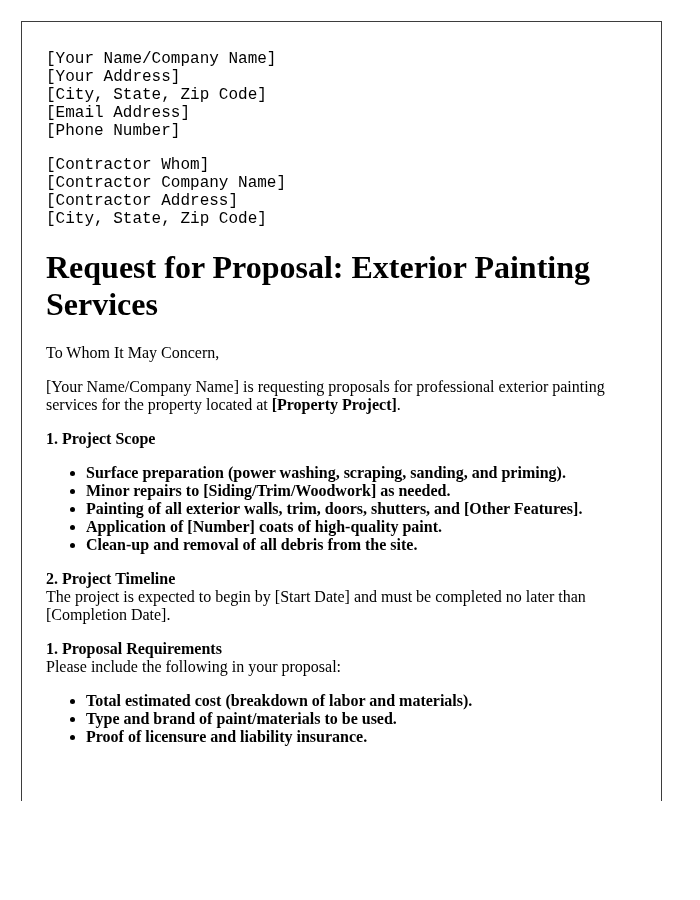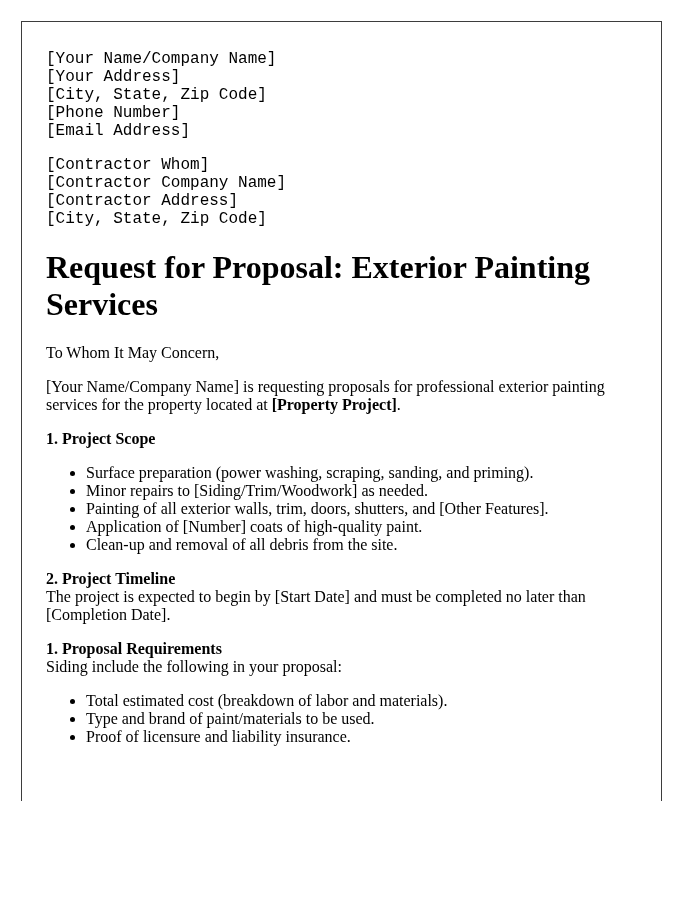--- a/index.html
+++ b/index.html
@@ -48,34 +48,35 @@
   .page ul {
     font-size: 16px;
     line-height: 18px;
     margin: 16px 0;
     padding-left: 40px;
     list-style-type: disc;
   }
   .page li {
     margin: 0;
     padding: 0;
+    font-weight: bold;
   }
   b { font-weight: bold; }
 </style>
 </head>
 <body>
 
 <div class="page">
 
   <div class="addr">
     <div class="addr-line">[Your Name/Company Name]</div>
     <div class="addr-line">[Your Address]</div>
     <div class="addr-line">[City, State, Zip Code]</div>
+    <div class="addr-line">[Email Address]</div>
     <div class="addr-line">[Phone Number]</div>
-    <div class="addr-line">[Email Address]</div>
   </div>
 
 
   <div class="addr">
     <div class="addr-line">[Contractor Whom]</div>
     <div class="addr-line">[Contractor Company Name]</div>
     <div class="addr-line">[Contractor Address]</div>
     <div class="addr-line">[City, State, Zip Code]</div>
   </div>
 
@@ -90,21 +91,21 @@
   <ul>
     <li>Surface preparation (power washing, scraping, sanding, and priming).</li>
     <li>Minor repairs to [Siding/Trim/Woodwork] as needed.</li>
     <li>Painting of all exterior walls, trim, doors, shutters, and [Other Features].</li>
     <li>Application of [Number] coats of high-quality paint.</li>
     <li>Clean-up and removal of all debris from the site.</li>
   </ul>
 
   <p><b>2. Project Timeline</b><br><span>The project is expected to begin by [Start Date] and must be completed no later than [Completion Date].</span></p>
 
-  <p><b>1. Proposal Requirements</b><br><span>Siding include the following in your proposal:</span></p>
+  <p><b>1. Proposal Requirements</b><br><span>Please include the following in your proposal:</span></p>
 
   <ul>
     <li>Total estimated cost (breakdown of labor and materials).</li>
     <li>Type and brand of paint/materials to be used.</li>
     <li>Proof of licensure and liability insurance.</li>
   </ul>
 
 </div>
 
 </body></html>

